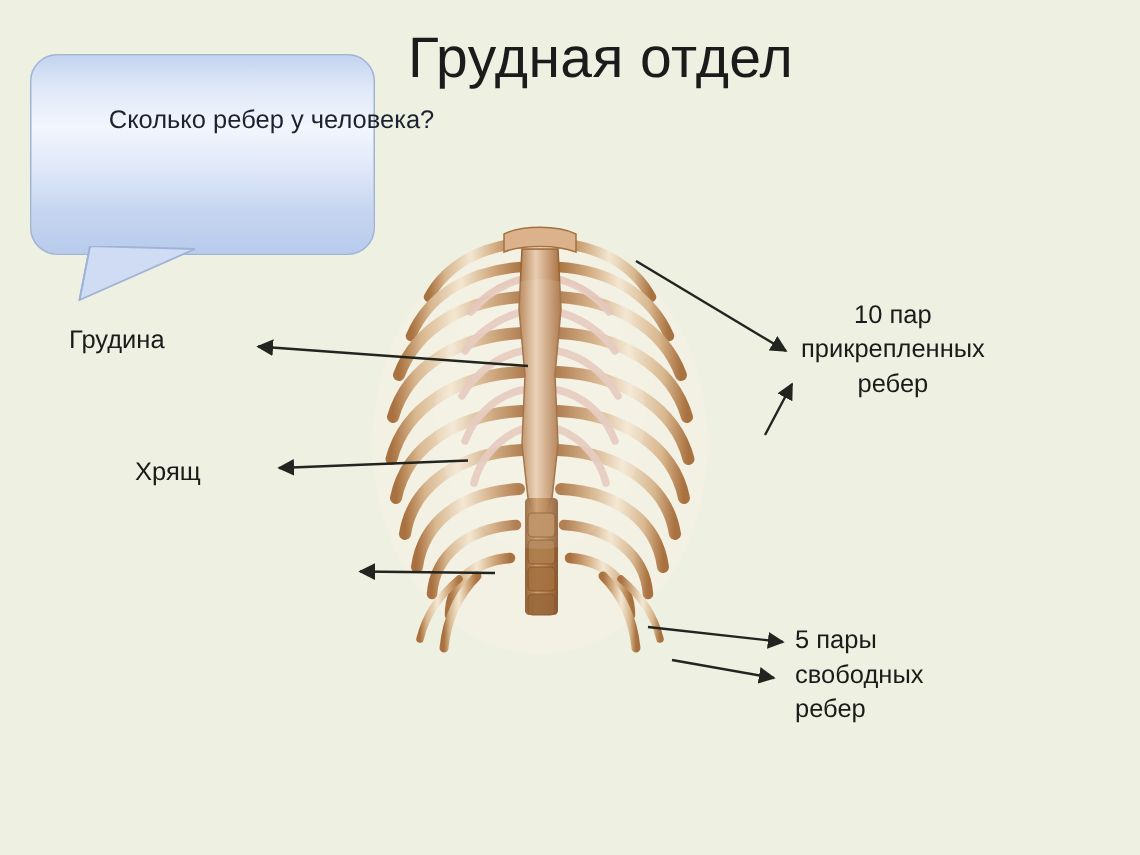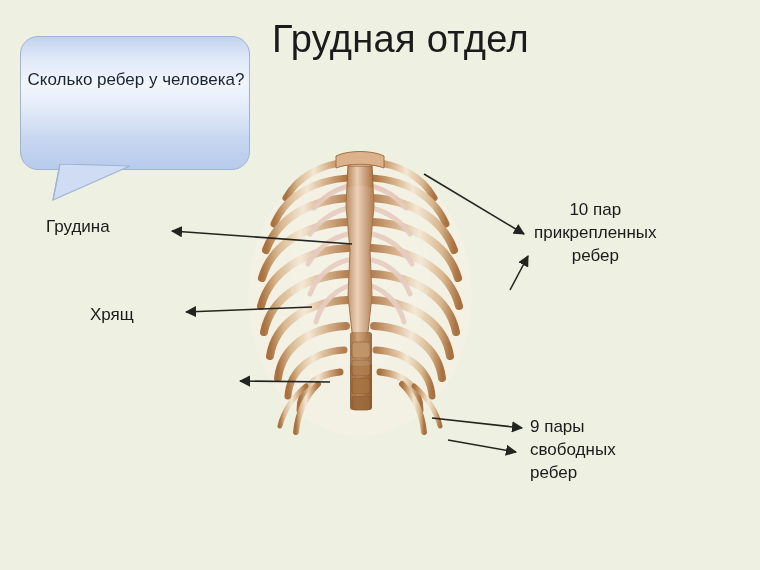--- a/index.html
+++ b/index.html
@@ -53,20 +53,21 @@
   }
   .bubble-text {
     position: absolute;
     left: 0;
     top: 30px;
     width: 230px;
     text-align: center;
     font-size: 17px;
     line-height: 25px;
     color: #1c2330;
+    padding-left: 45px;
   }
   .bubble-tail {
     position: absolute;
     left: 40px;
     top: 164px;
     width: 120px;
     height: 40px;
     pointer-events: none;
   }
 
@@ -241,17 +242,17 @@
 
   <div class="label lbl-sternum">Грудина</div>
 
   <div class="label lbl-cartilage">Хрящ</div>
 
 
   <div class="label lbl-attached">10 пар
 прикрепленных
 ребер</div>
 
-  <div class="label lbl-free">9 пары
+  <div class="label lbl-free">5 пары
 свободных
 ребер</div>
 
 </div>
 
 </body></html>

